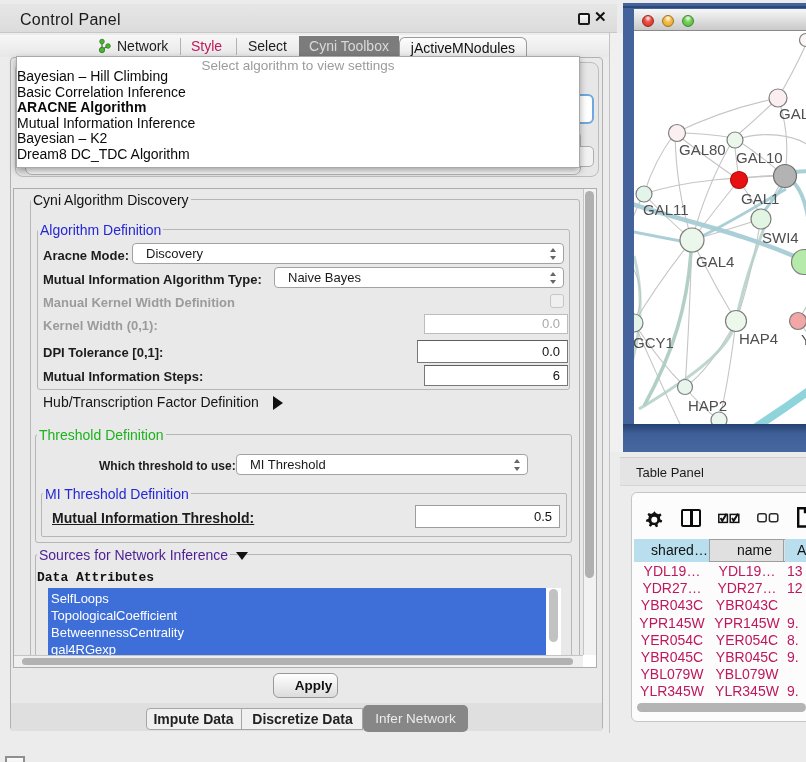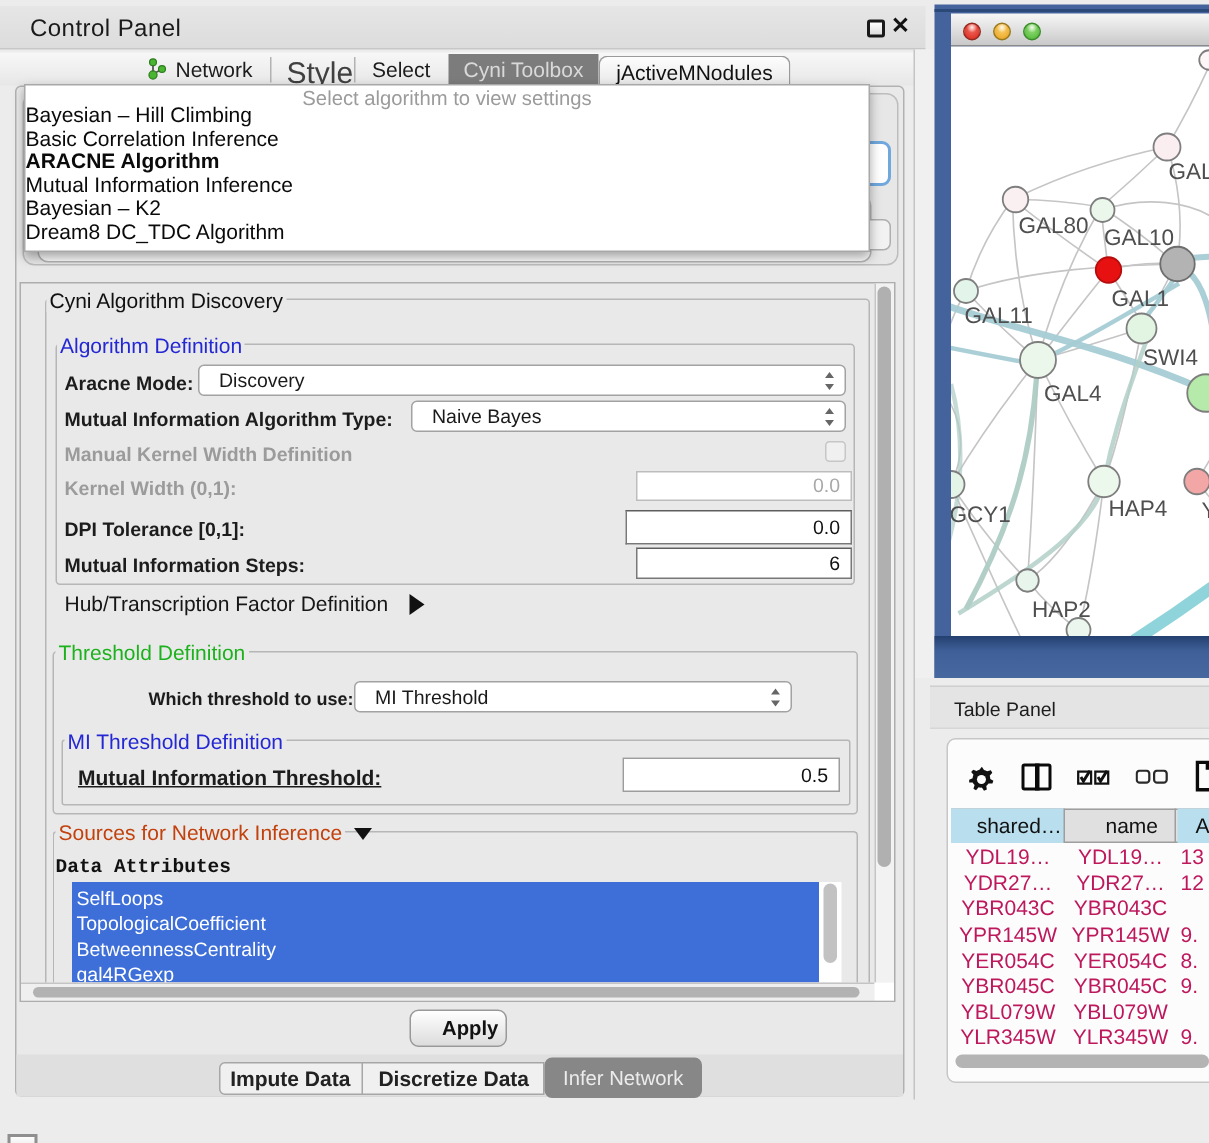--- a/index.html
+++ b/index.html
@@ -25,21 +25,21 @@
     <svg width="13" height="16" viewBox="0 0 13 16">
         <path d="M4 4 L4 11 M4.5 11 L9.5 8.5" stroke="#555" stroke-width="1.2" fill="none"></path>
         <circle cx="4" cy="3.5" r="2.3" fill="#49b531" stroke="#2f7d20" stroke-width="0.8"></circle>
         <circle cx="4" cy="12" r="2.7" fill="#49b531" stroke="#2f7d20" stroke-width="0.8"></circle>
         <circle cx="10" cy="8" r="2.3" fill="#49b531" stroke="#2f7d20" stroke-width="0.8"></circle>
       </svg>
   </span>
   <span class="a" style="left:21px;top:2px;">Network</span>
 </div>
 <div class="a" style="left:180px;top:38px;width:1px;height:17px;background:#b2b2b2;"></div>
-<div class="a" style="left:191px;top:38px;font-size:20px;color:#404040;">Style</div>
+<div class="a" style="left:191px;top:38px;font-size:14px;color:#be185d;">Style</div>
 <div class="a" style="left:236px;top:38px;width:1px;height:17px;background:#b2b2b2;"></div>
 <div class="a" style="left:248px;top:38px;font-size:14px;color:#1c1c1c;">Select</div>
 <div class="a" style="left:299px;top:36px;width:100px;height:21px;background:#7c7c7c;"></div>
 <div class="a" style="left:299px;top:36px;width:100px;height:21px;font-size:14px;color:#d9d9d9;text-align:center;line-height:21px;">Cyni Toolbox</div>
 <div class="a" style="left:399px;top:37px;width:128px;height:20px;background:linear-gradient(#fdfdfd,#e9e9e9);border:1px solid #9a9a9a;border-bottom:none;border-radius:6px 6px 0 0;font-size:14px;color:#111;text-align:center;line-height:20px;">jActiveMNodules</div>
 
 <div class="a" style="left:10px;top:57px;width:593px;height:674px;border:1px solid #b1b1b1;border-radius:4px;background:#e9e9e9;"></div>
 
 <div class="a" style="left:15px;top:62px;width:584px;height:115px;border:1px solid #bdbdbd;border-radius:8px;background:#e7e7e7;"></div>
 <div class="a" style="left:25px;top:130px;width:556px;height:45px;background:#fbfbfb;border:1px solid #b4b4b4;border-radius:7px;"></div>
@@ -86,21 +86,21 @@
 <div class="combo" style="left:236px;top:454px;width:292px;">MI Threshold<span class="arr"><svg width="8" height="16">
         <path d="M1 6 L4 2 L7 6 Z M1 10 L4 14 L7 10 Z" fill="#666"></path>
       </svg></span></div>
 
 <div class="grp" style="left:41px;top:493px;width:526px;height:44px;border-radius:2px;"></div>
 <div class="gtit" style="left:43px;top:486px;color:#2427d4;">MI Threshold Definition</div>
 <div class="lbl" style="left:52px;top:510px;font-size:14px;text-decoration:underline;">Mutual Information Threshold:</div>
 <div class="inp" style="left:415px;top:505px;width:145px;height:23px;border:1px solid #9d9d9d;line-height:21px;">0.5</div>
 
 <div class="grp" style="left:35px;top:554px;width:537px;height:112px;border-bottom:none;"></div>
-<div class="gtit" style="left:37px;top:547px;color:#c2410c;text-align:right;">Sources for Network Inference</div>
+<div class="gtit" style="left:37px;top:547px;color:#4c1d95;text-align:right;">Sources for Network Inference</div>
 <div class="a" style="left:236px;top:552px;width:0;height:0;border-top:8px solid #111;border-left:6px solid transparent;border-right:6px solid transparent;"></div>
 <div class="a" style="left:37px;top:570px;font-size:13px;font-weight:bold;color:#111;font-family:Liberation Mono, monospace;">Data Attributes</div>
 
 <div class="a" style="left:48px;top:588px;width:513px;height:67px;background:#fff;"></div>
 <div class="a" style="left:48px;top:588px;width:498px;height:67px;background:#3e6fd8;"></div>
 <div class="a" style="left:51px;top:590px;font-size:13px;color:#fff;line-height:17px;white-space:pre;">SelfLoops
 TopologicalCoefficient
 BetweennessCentrality
 gal4RGexp</div>
 <div class="a" style="left:549px;top:589px;width:9px;height:53px;background:#c2c2c2;border-radius:5px;"></div>

